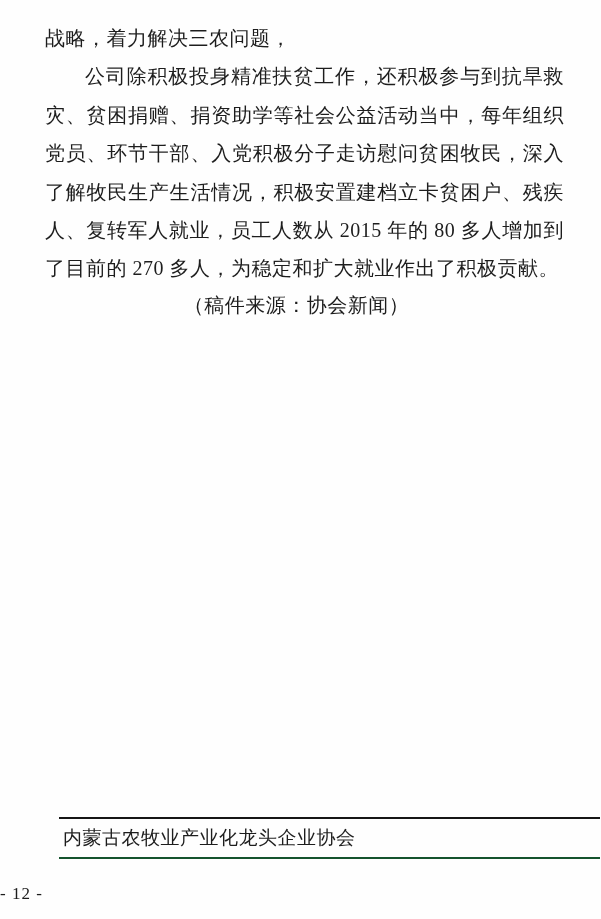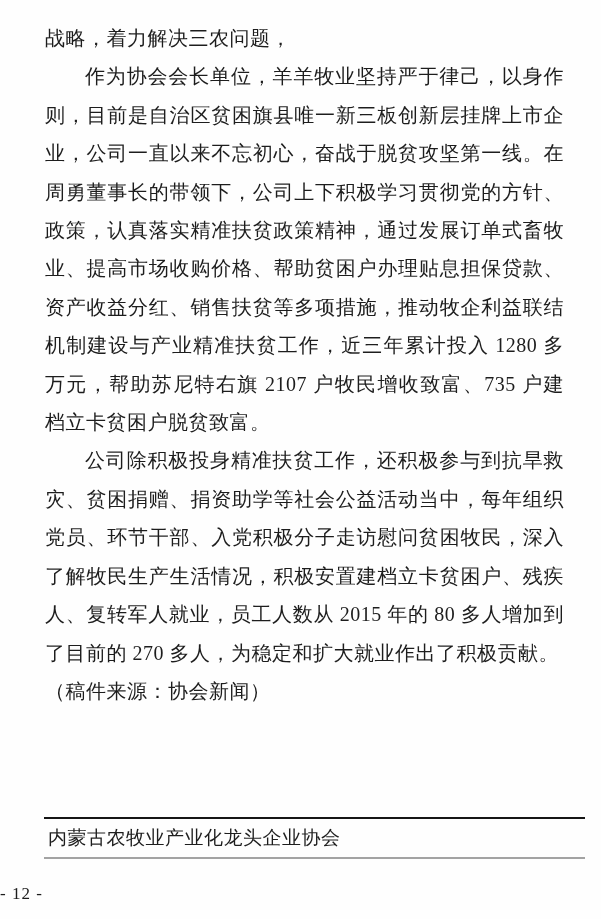--- a/index.html
+++ b/index.html
@@ -29,31 +29,32 @@
     letter-spacing: 0.5px;
   }
   .para {
     margin: 0;
   }
   .para.indent {
     text-indent: 2em;
   }
   .source-note {
     margin: 0;
-    text-align: left;
+    text-align: center;
     padding-right: 16px;
     text-indent: 0;
+    font-family: Liberation Mono, monospace;
   }
   .footer-block {
     position: absolute;
-    left: 44px;
+    left: 59px;
     width: 541px;
     top: 817px;
     border-top: 2px solid #151515;
-    border-bottom: 2px solid #a3a3a3;
+    border-bottom: 2px solid #14532d;
     box-sizing: border-box;
   }
   .footer-row {
     display: flex;
     justify-content: space-between;
     align-items: center;
     padding: 7px 34px 7px 4px;
     font-size: 19px;
     line-height: 24px;
     letter-spacing: 0.5px;
@@ -70,21 +71,20 @@
     color: #1d1d1d;
   }
 </style>
 </head>
 <body>
 
 <div class="page">
 
   <div class="body-text">
     <p class="para">战略，着力解决三农问题，</p>
-    <p class="para indent">作为协会会长单位，羊羊牧业坚持严于律己，以身作则，目前是自治区贫困旗县唯一新三板创新层挂牌上市企业，公司一直以来不忘初心，奋战于脱贫攻坚第一线。在周勇董事长的带领下，公司上下积极学习贯彻党的方针、政策，认真落实精准扶贫政策精神，通过发展订单式畜牧业、提高市场收购价格、帮助贫困户办理贴息担保贷款、资产收益分红、销售扶贫等多项措施，推动牧企利益联结机制建设与产业精准扶贫工作，近三年累计投入 1280 多万元，帮助苏尼特右旗 2107 户牧民增收致富、735 户建档立卡贫困户脱贫致富。</p>
     <p class="para indent">公司除积极投身精准扶贫工作，还积极参与到抗旱救灾、贫困捐赠、捐资助学等社会公益活动当中，每年组织党员、环节干部、入党积极分子走访慰问贫困牧民，深入了解牧民生产生活情况，积极安置建档立卡贫困户、残疾人、复转军人就业，员工人数从 2015 年的 80 多人增加到了目前的 270 多人，为稳定和扩大就业作出了积极贡献。</p>
     <p class="para source-note">（稿件来源：协会新闻）</p>
   </div>
 
   <div class="footer-block">
     <div class="footer-row">
       <span>内蒙古农牧业产业化龙头企业协会</span>
     </div>
   </div>
 

